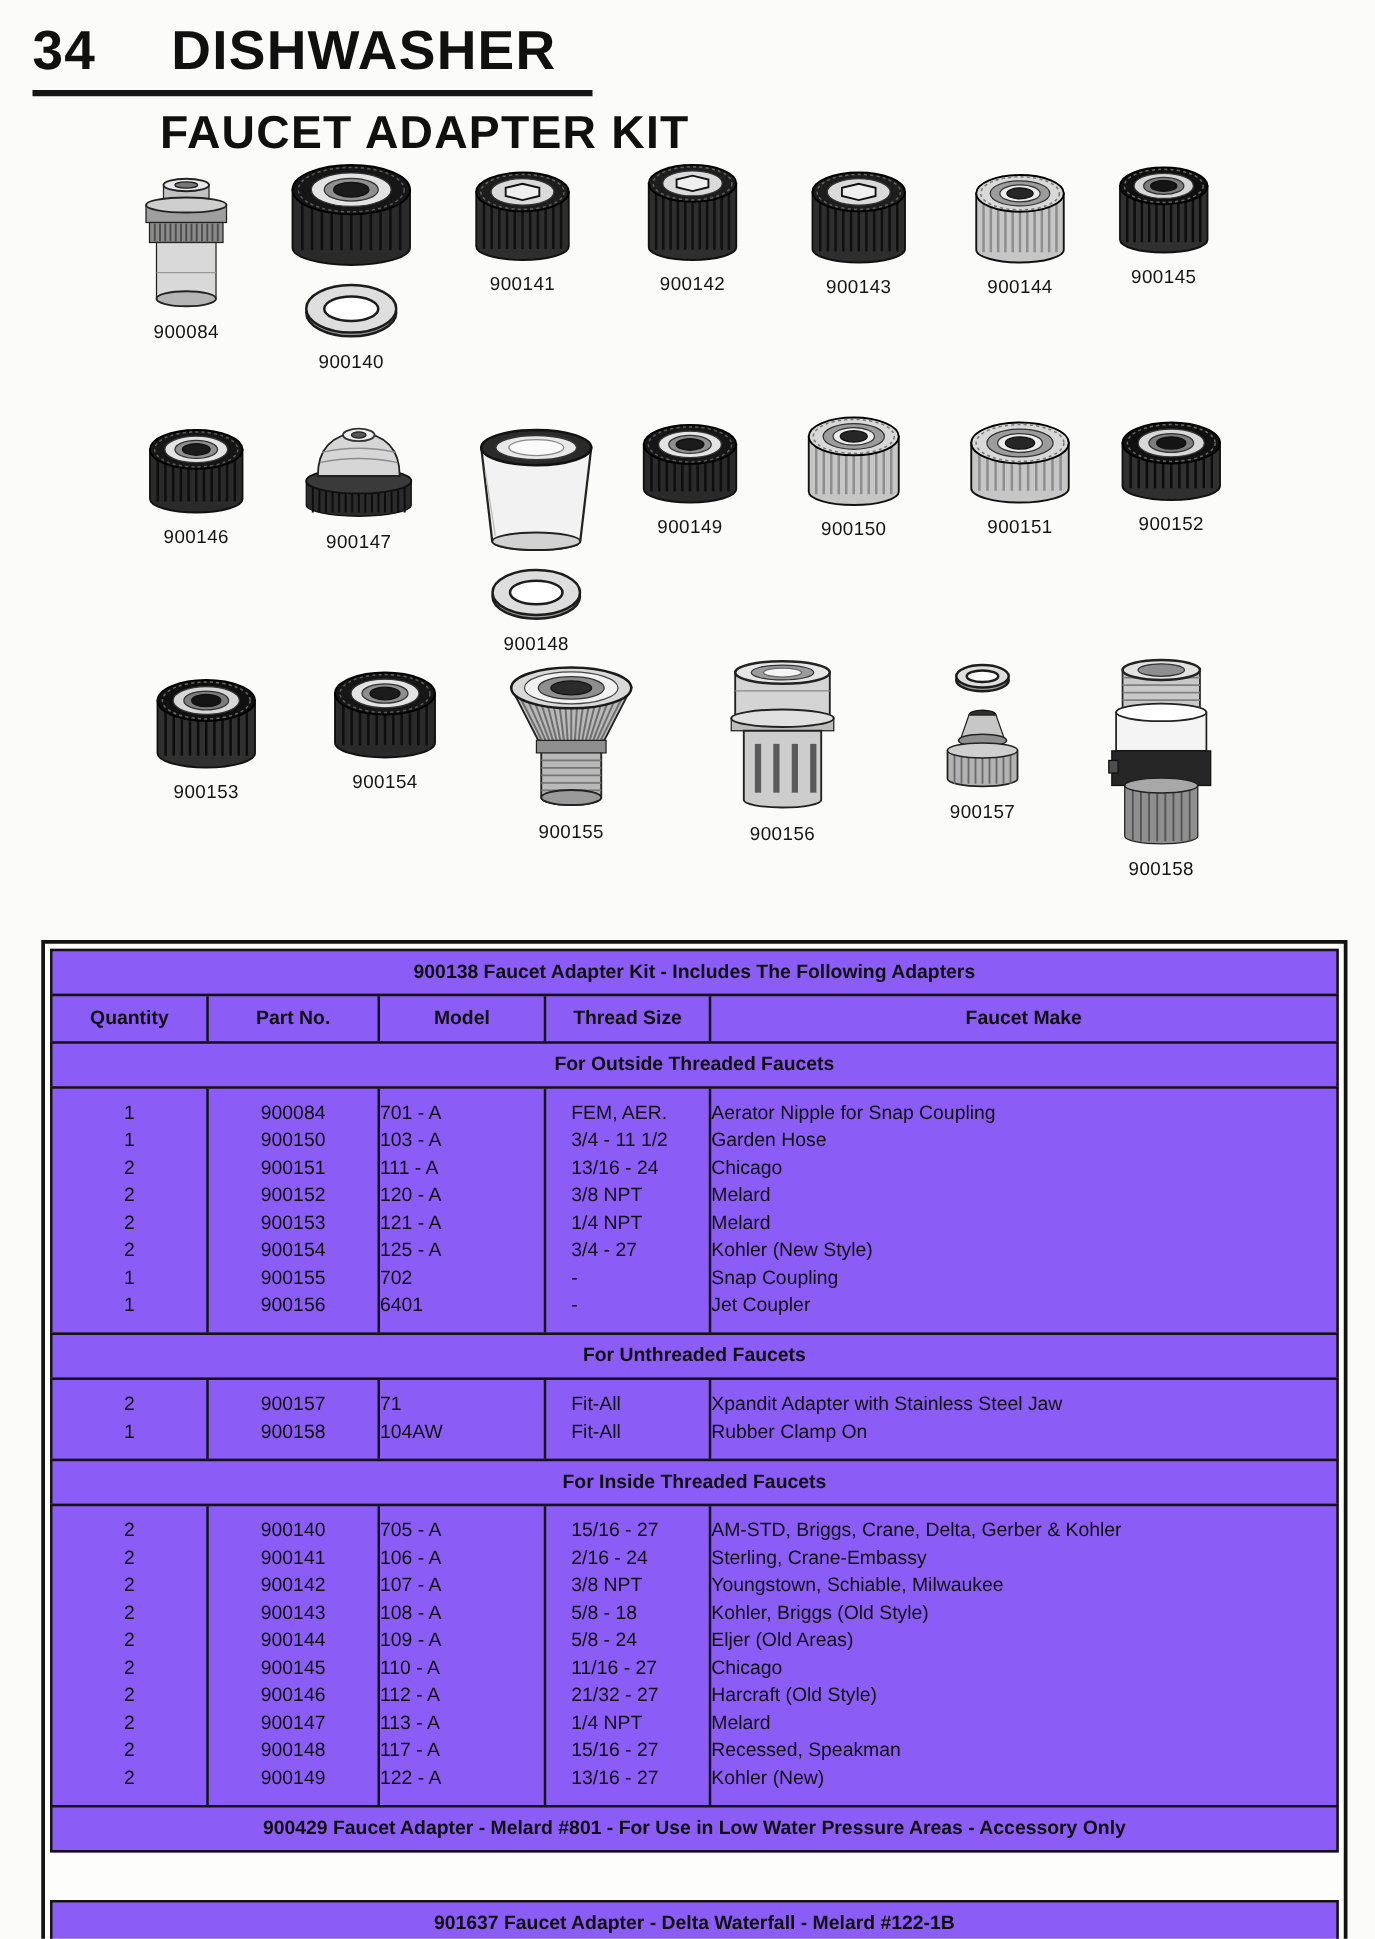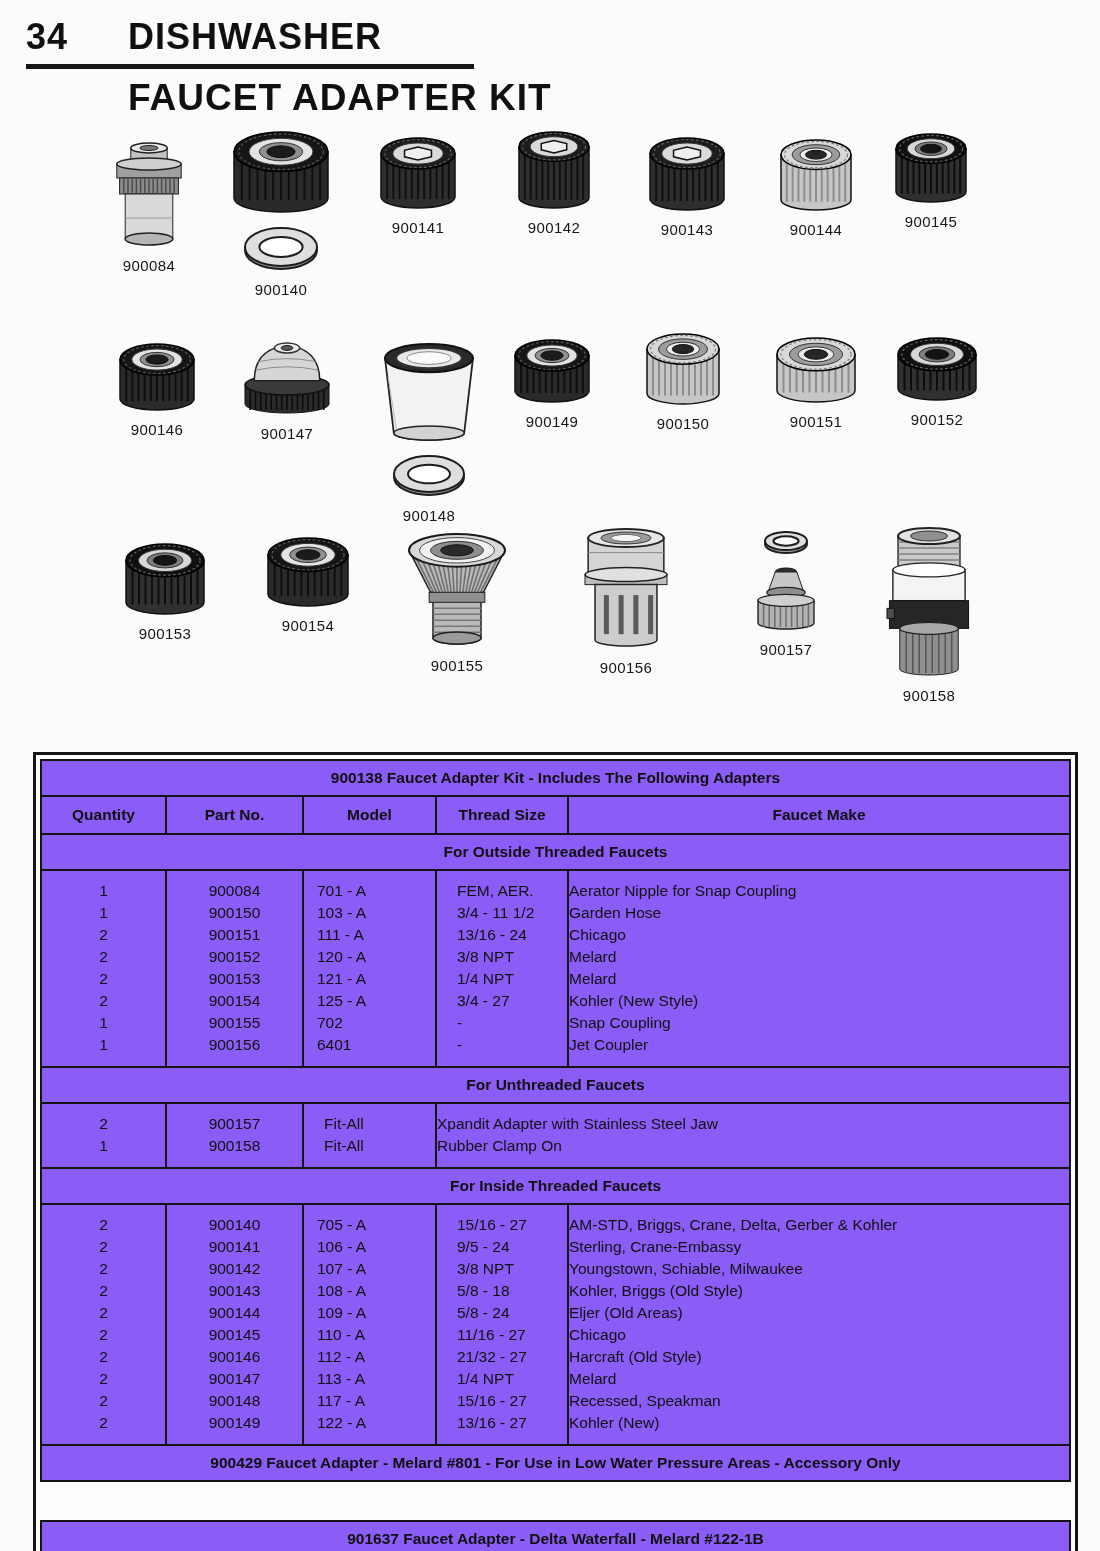--- a/index.html
+++ b/index.html
@@ -10,21 +10,21 @@
     color:#101010;
     position:relative;
     overflow:hidden;
   }
   
   .page-head{
     display:flex;align-items:baseline;gap:60px;
     margin:16px 0 0 26px;width:448px;
     border-bottom:5px solid #161616;padding-bottom:6px;
   }
-  .page-num,.page-title{font-size:36px;font-weight:700;letter-spacing:1px}
+  .page-num,.page-title{font-size:44px;font-weight:700;letter-spacing:1px}
   .page-subtitle{margin:8px 0 0 128px;font-size:37px;font-weight:700;letter-spacing:1px}
 
   
   .figures{position:absolute;left:0;top:0;width:1100px;height:745px}
   .fig{position:absolute;display:flex;flex-direction:column;align-items:center}
   .fig-img{display:block}
   .fig-img svg{display:block}
   .fig-img + .fig-img{margin-top:10px}
   .fig-label{margin-top:9px;font-size:15px;letter-spacing:.4px;color:#161616}
 
@@ -44,21 +44,21 @@
   }
   .t-hcell{
     border-right:2px solid #141414;text-align:center;
     font-weight:700;font-size:15.5px;padding:9px 16px;
   }
   .t-hcell:last-child{border-right:none}
   .t-col{border-right:2px solid #141414;padding:9px 0 10px}
   .t-col:last-child{border-right:none}
   .t-line{font-size:15.5px;line-height:22px;white-space:nowrap}
   .c-qty .t-line,.c-part .t-line{text-align:center}
-  .c-model .t-line{padding-left:13px}
+  .c-model .t-line{padding-left:0}
   .c-thread .t-line{padding-left:20px}
   .c-make .t-line{padding-left:0}
   .t-note2{margin-top:38px !important}
 </style>
 </head>
 <body>
 
 <header>
   <div class="page-head">
     <span class="page-num">34</span>
@@ -765,20 +765,27 @@
           <div class="t-line">1</div>
 
       </div>
       <div class="t-col c-part">
 
           <div class="t-line">900157</div>
 
           <div class="t-line">900158</div>
 
       </div>
+      <div class="t-col c-model">
+
+          <div class="t-line">71</div>
+
+          <div class="t-line">104AW</div>
+
+      </div>
       <div class="t-col c-thread">
 
           <div class="t-line">Fit-All</div>
 
           <div class="t-line">Fit-All</div>
 
       </div>
       <div class="t-col c-make">
 
           <div class="t-line">Xpandit Adapter with Stainless Steel Jaw</div>
@@ -856,21 +863,21 @@
 
           <div class="t-line">117 - A</div>
 
           <div class="t-line">122 - A</div>
 
       </div>
       <div class="t-col c-thread">
 
           <div class="t-line">15/16 - 27</div>
 
-          <div class="t-line">9/5 - 24</div>
+          <div class="t-line">2/16 - 24</div>
 
           <div class="t-line">3/8 NPT</div>
 
           <div class="t-line">5/8 - 18</div>
 
           <div class="t-line">5/8 - 24</div>
 
           <div class="t-line">11/16 - 27</div>
 
           <div class="t-line">21/32 - 27</div>

